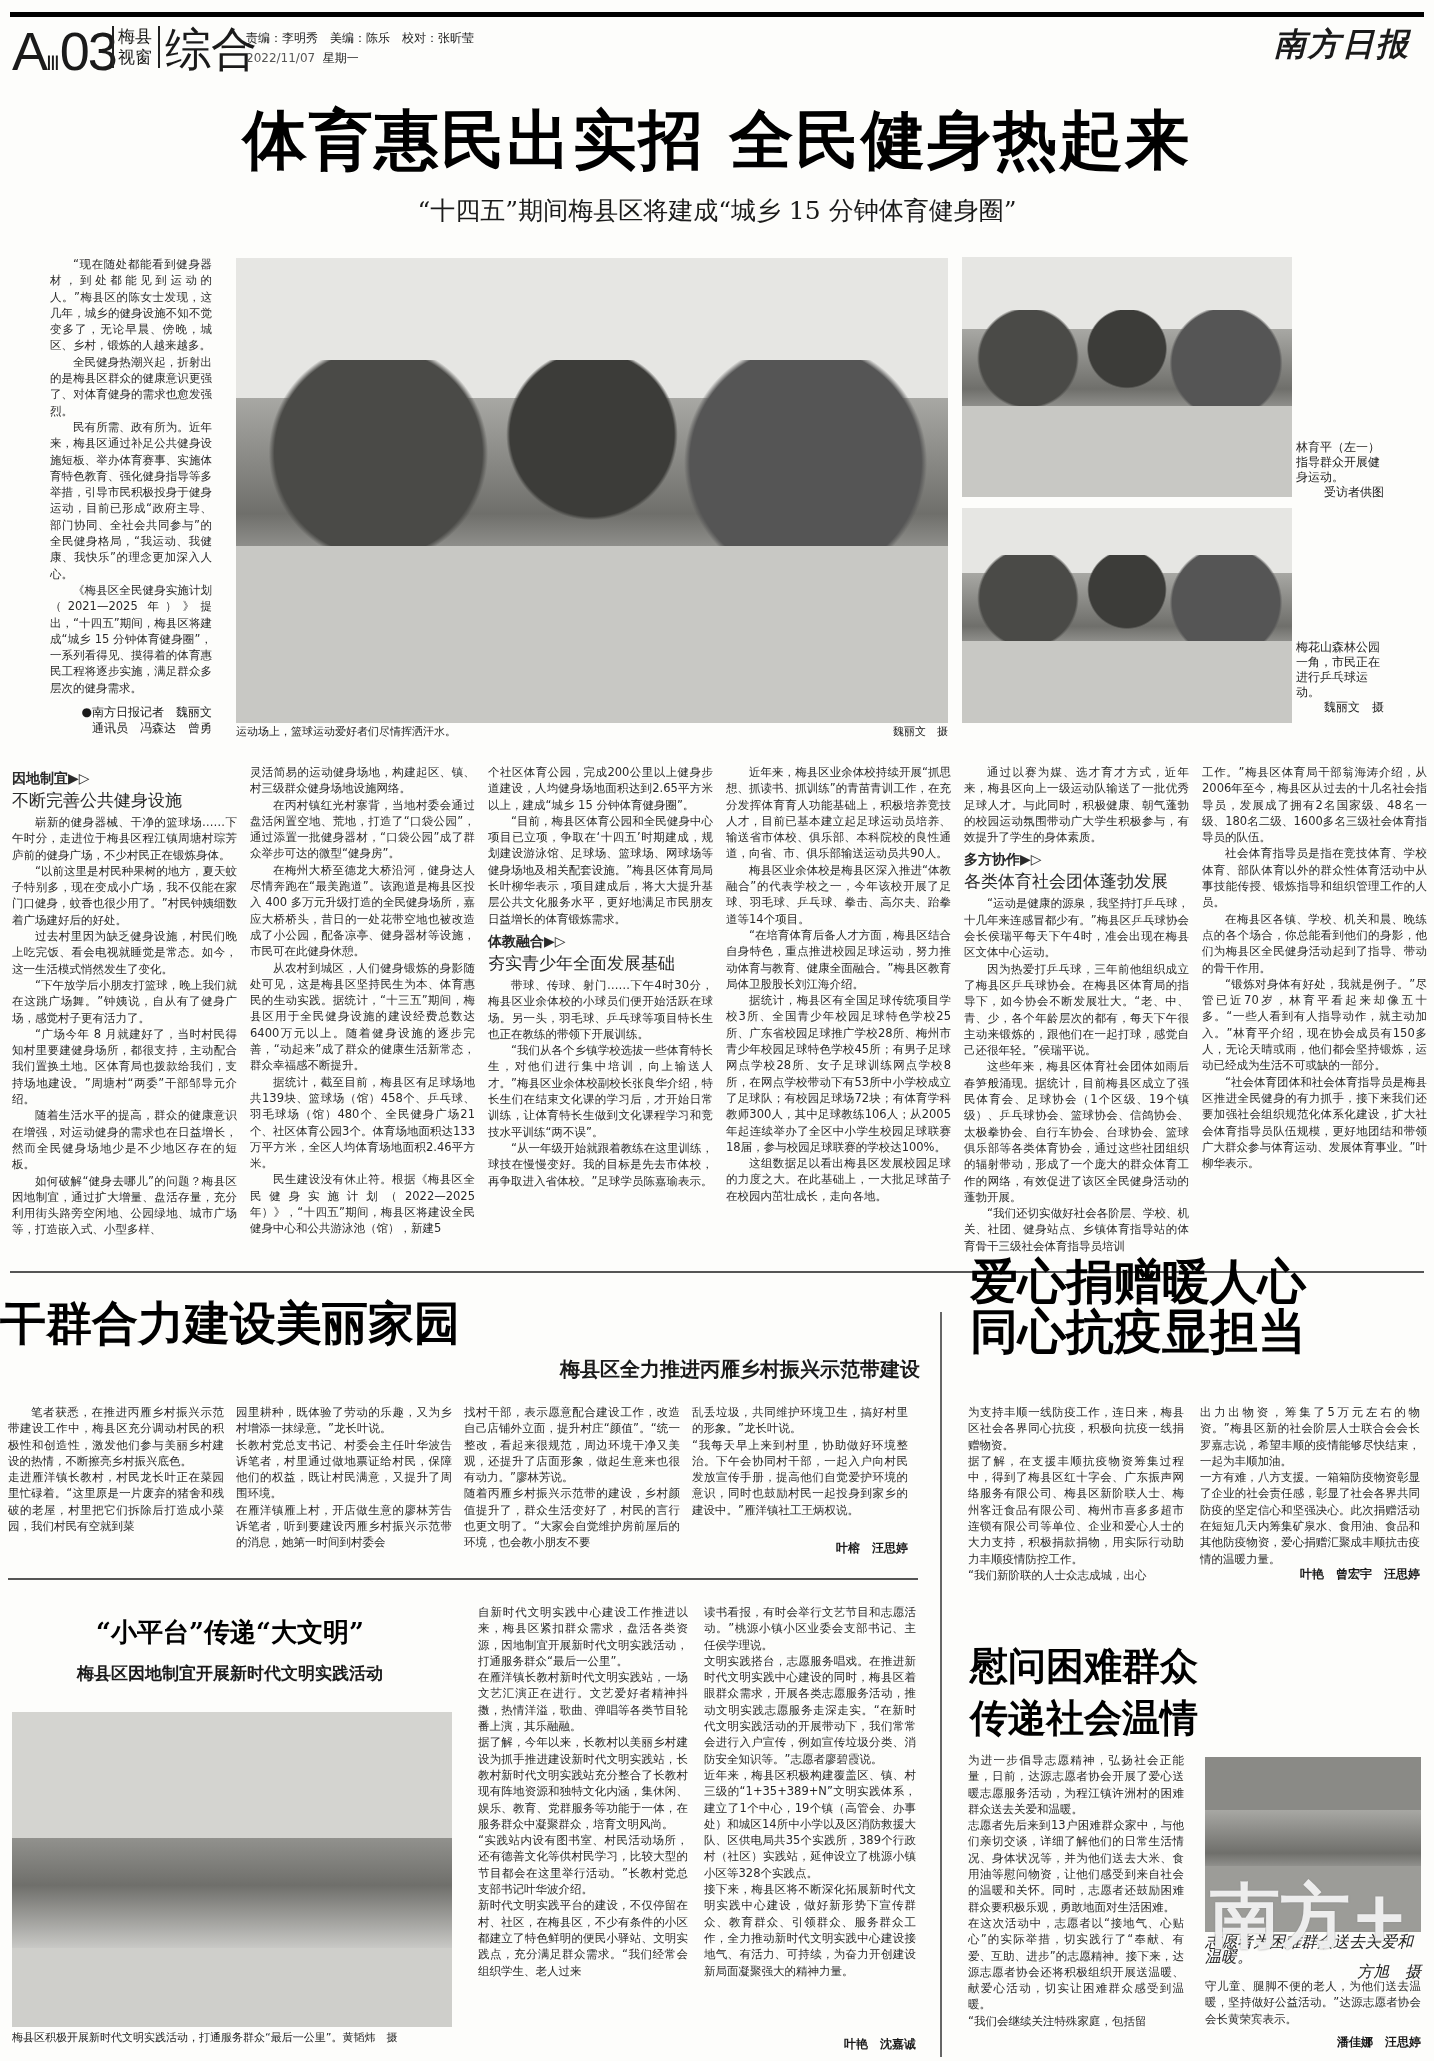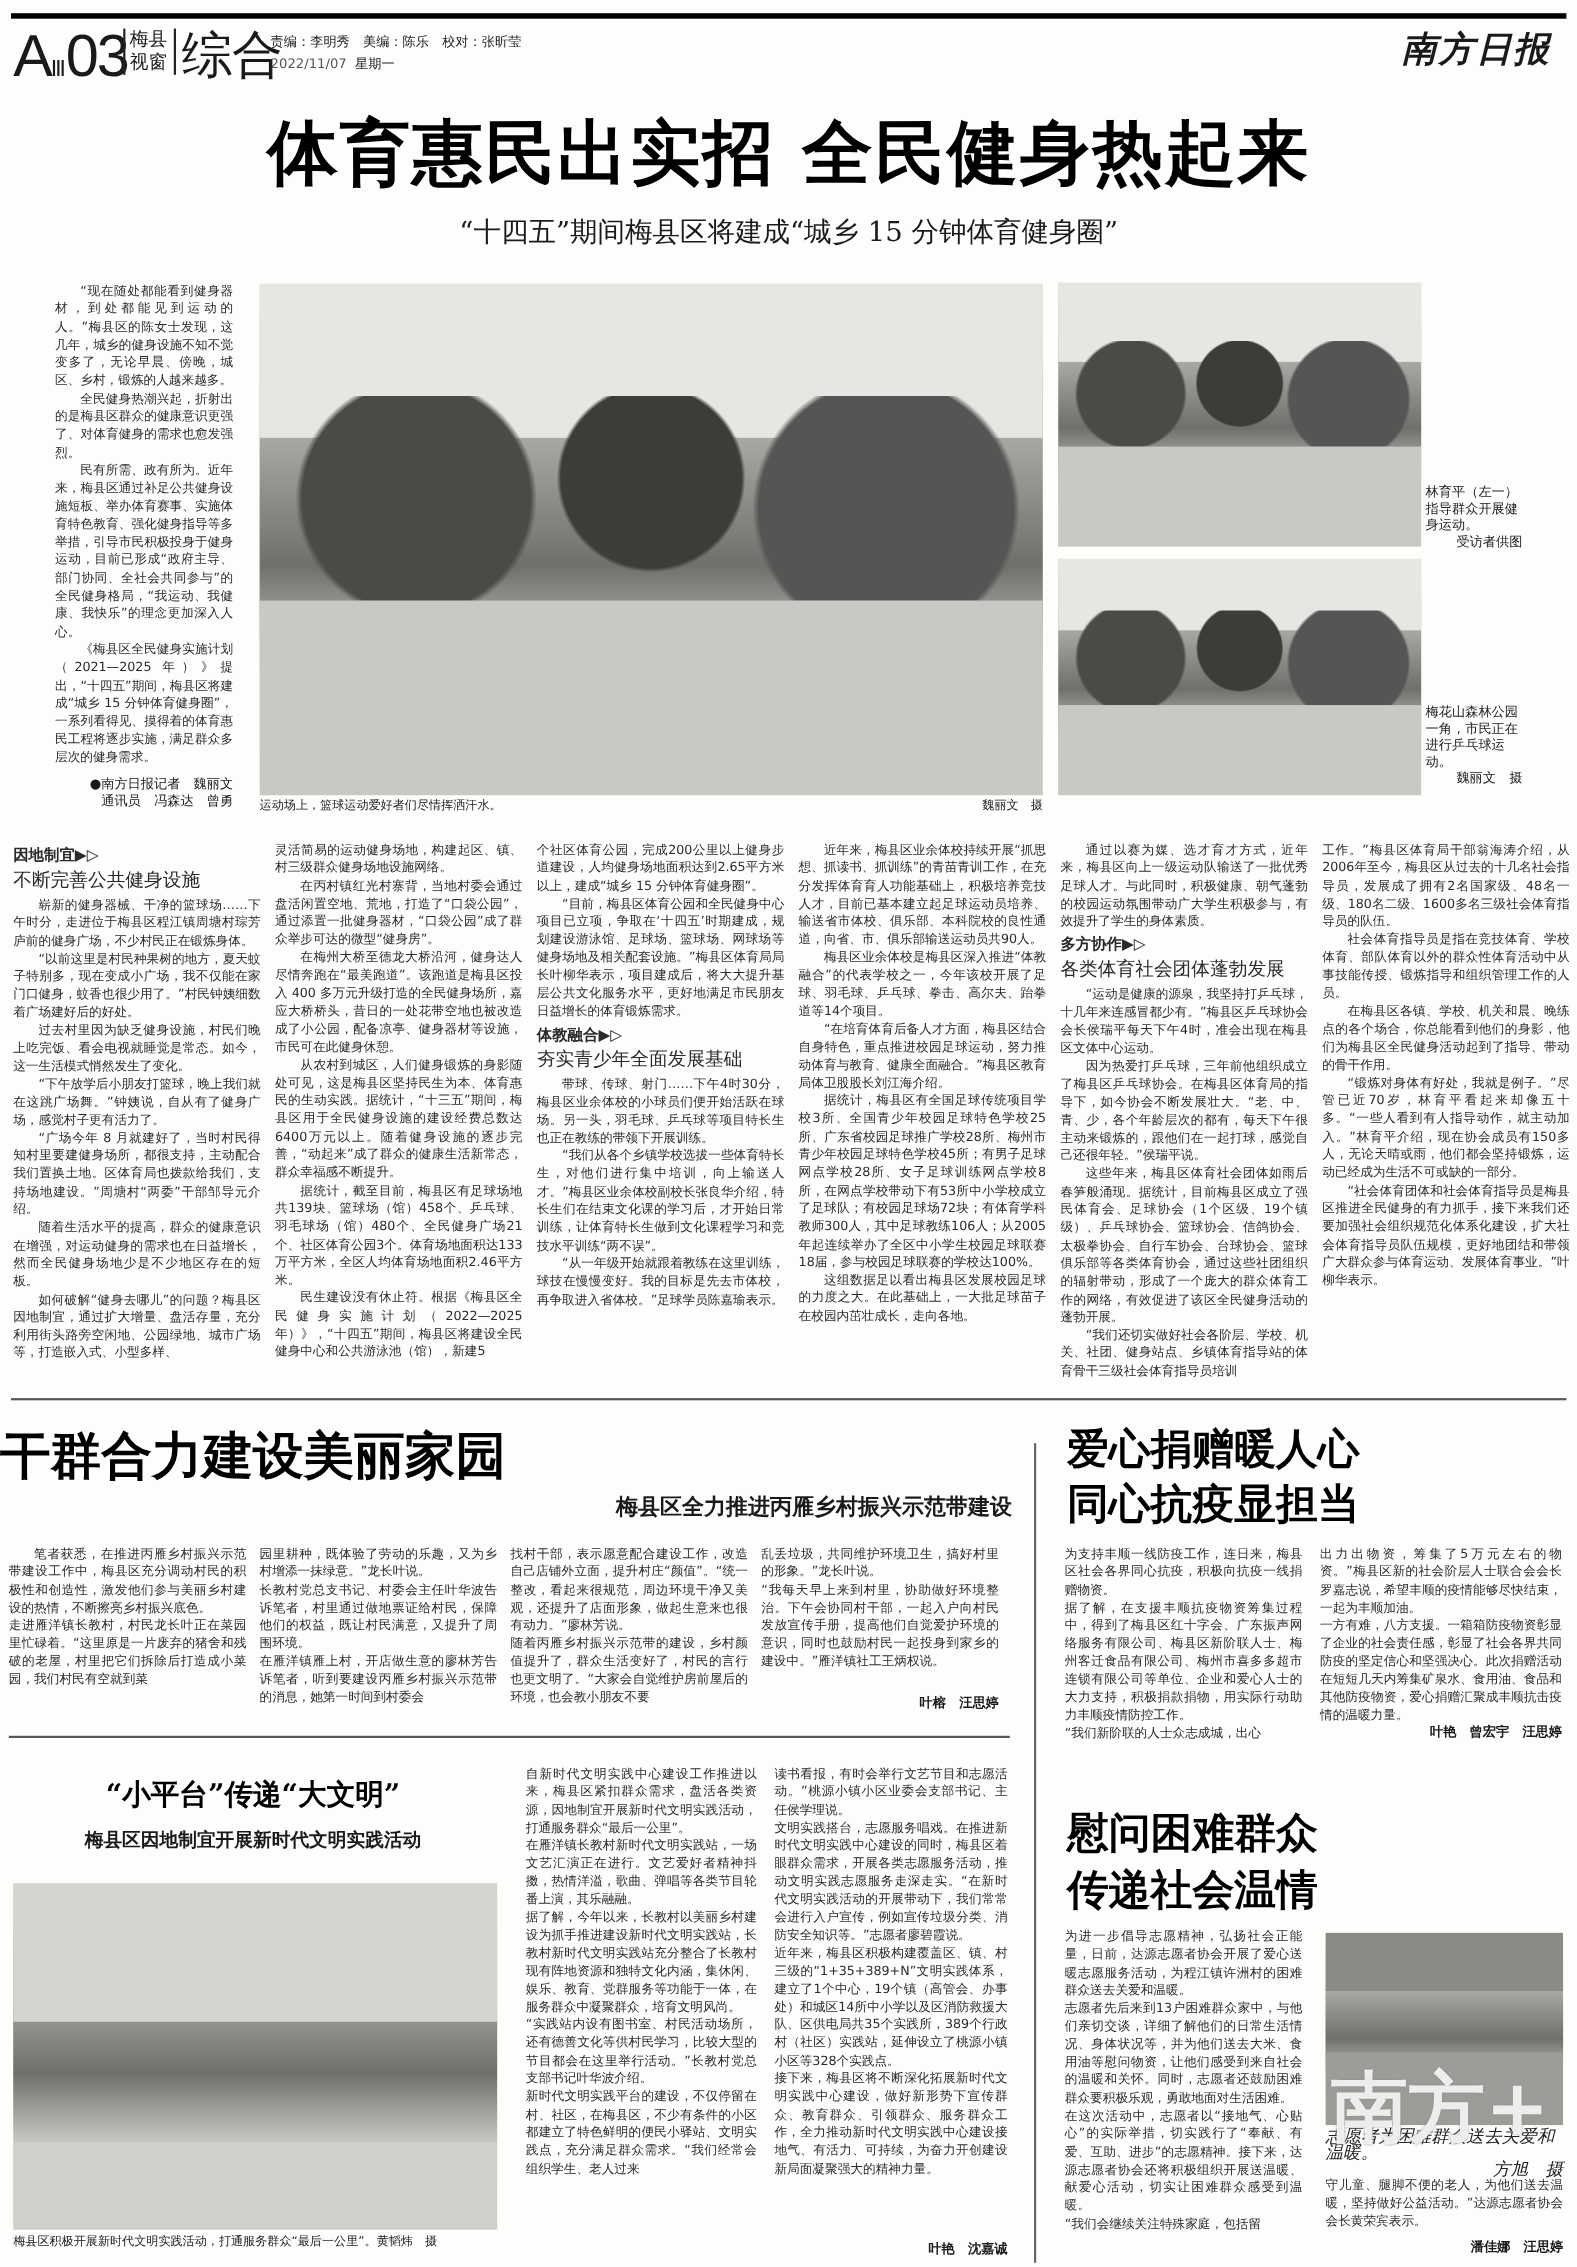--- a/index.html
+++ b/index.html
@@ -151,21 +151,21 @@
 <div class="abs body" style="left:236px;top:1404px;width:216px;white-space:pre-line;">园里耕种，既体验了劳动的乐趣，又为乡村增添一抹绿意。”龙长叶说。
 长教村党总支书记、村委会主任叶华波告诉笔者，村里通过做地票证给村民，保障他们的权益，既让村民满意，又提升了周围环境。
 在雁洋镇雁上村，开店做生意的廖林芳告诉笔者，听到要建设丙雁乡村振兴示范带的消息，她第一时间到村委会</div>
 <div class="abs body" style="left:464px;top:1404px;width:216px;white-space:pre-line;">找村干部，表示愿意配合建设工作，改造自己店铺外立面，提升村庄“颜值”。“统一整改，看起来很规范，周边环境干净又美观，还提升了店面形象，做起生意来也很有动力。”廖林芳说。
 随着丙雁乡村振兴示范带的建设，乡村颜值提升了，群众生活变好了，村民的言行也更文明了。“大家会自觉维护房前屋后的环境，也会教小朋友不要</div>
 <div class="abs body" style="left:692px;top:1404px;width:216px;white-space:pre-line;">乱丢垃圾，共同维护环境卫生，搞好村里的形象。”龙长叶说。
 “我每天早上来到村里，协助做好环境整治。下午会协同村干部，一起入户向村民发放宣传手册，提高他们自觉爱护环境的意识，同时也鼓励村民一起投身到家乡的建设中。”雁洋镇社工王炳权说。</div>
 <div class="abs byline" style="left:692px;top:1540px;width:216px;">叶榕　汪思婷</div>
 <div class="abs rule-h" style="left:8px;width:910px;top:1578px;"></div>
 
-<div class="abs h2" style="left:970px;top:1292px;font-size:38px;line-height:50px;">
+<div class="abs h2" style="left:970px;top:1256px;font-size:48px;line-height:50px;">
   <div>爱心捐赠暖人心</div>
   <div>同心抗疫显担当</div>
 </div>
 <div class="abs body" style="left:968px;top:1404px;width:216px;white-space:pre-line;">为支持丰顺一线防疫工作，连日来，梅县区社会各界同心抗疫，积极向抗疫一线捐赠物资。
 据了解，在支援丰顺抗疫物资筹集过程中，得到了梅县区红十字会、广东振声网络服务有限公司、梅县区新阶联人士、梅州客迁食品有限公司、梅州市喜多多超市连锁有限公司等单位、企业和爱心人士的大力支持，积极捐款捐物，用实际行动助力丰顺疫情防控工作。
 “我们新阶联的人士众志成城，出心</div>
 <div class="abs body" style="left:1200px;top:1404px;width:220px;white-space:pre-line;">出力出物资，筹集了5万元左右的物资。”梅县区新的社会阶层人士联合会会长罗嘉志说，希望丰顺的疫情能够尽快结束，一起为丰顺加油。
 一方有难，八方支援。一箱箱防疫物资彰显了企业的社会责任感，彰显了社会各界共同防疫的坚定信心和坚强决心。此次捐赠活动在短短几天内筹集矿泉水、食用油、食品和其他防疫物资，爱心捐赠汇聚成丰顺抗击疫情的温暖力量。</div>
 <div class="abs byline" style="left:1200px;top:1566px;width:220px;">叶艳　曾宏宇　汪思婷</div>
 

